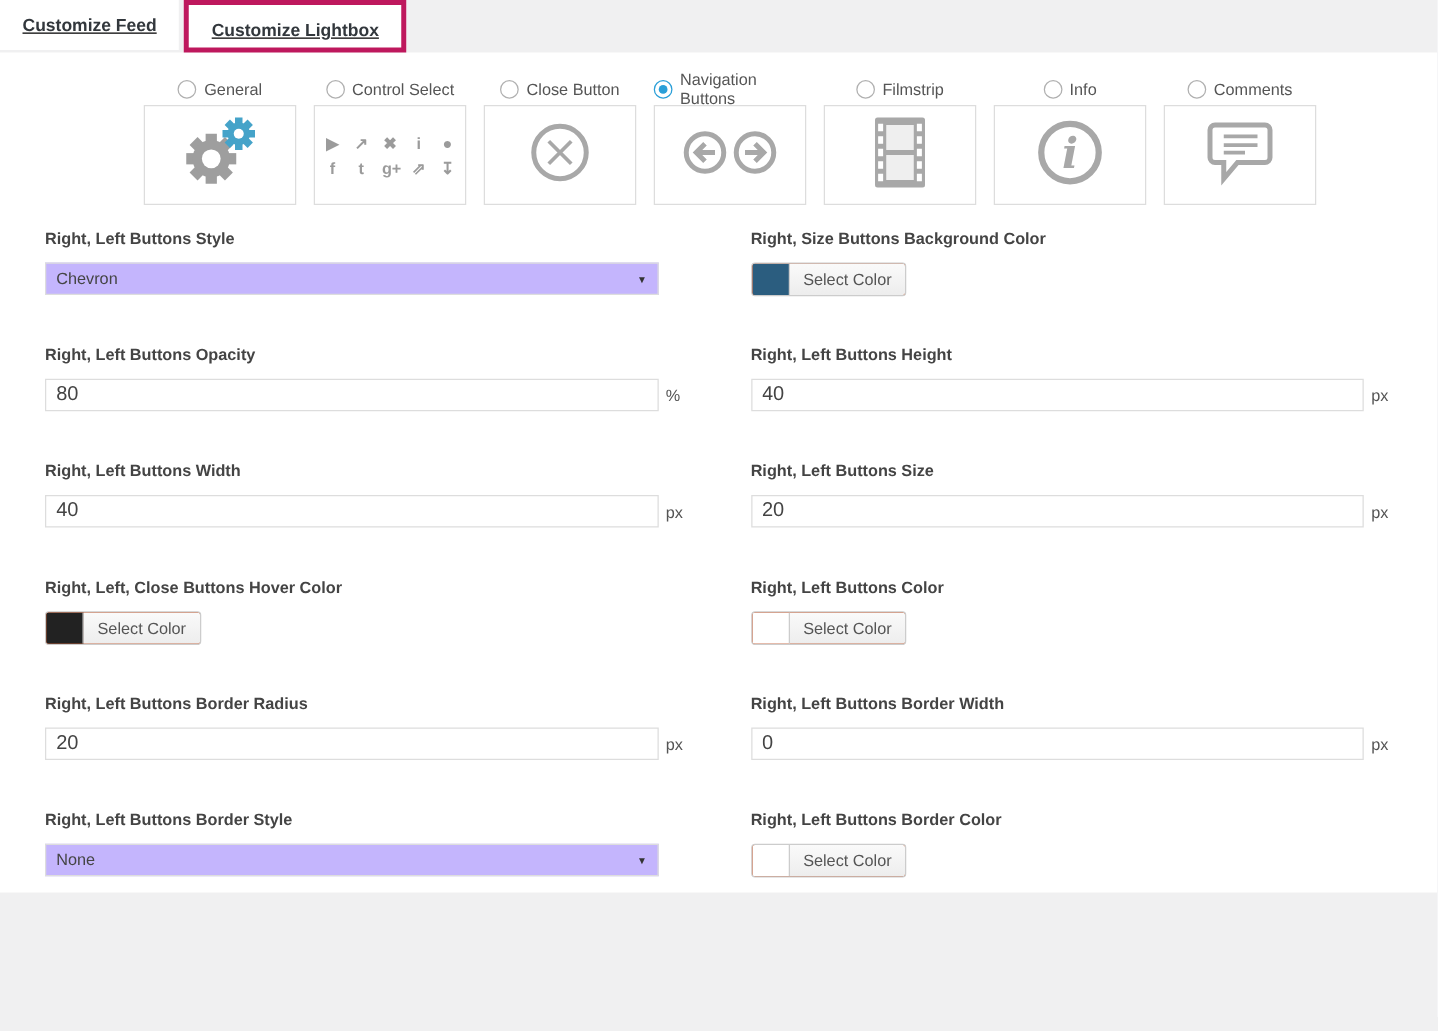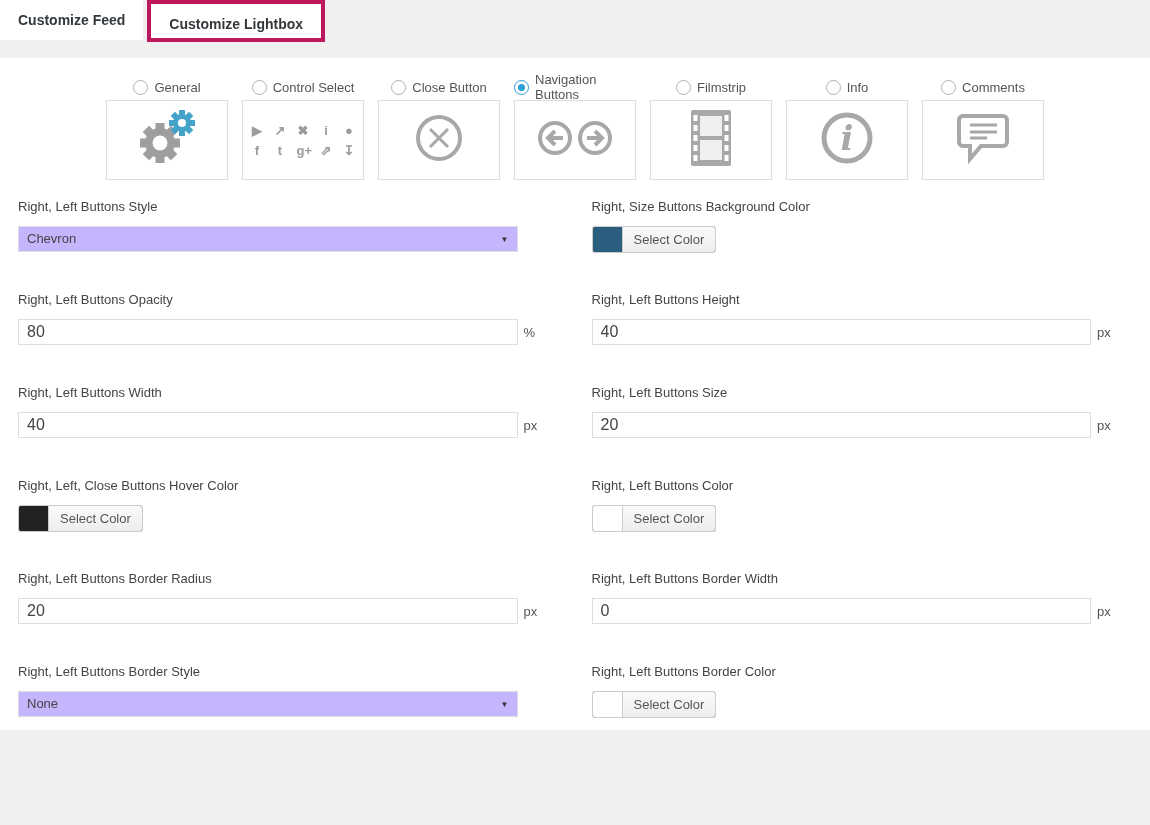--- a/index.html
+++ b/index.html
@@ -5,30 +5,30 @@
   * { box-sizing: border-box; }
   html,body { margin:0; padding:0; }
   body {
     background:#f0f0f1;
     font-family:"Liberation Sans", sans-serif;
     width:1150px;
   }
   .page { width:1150px; height:825px; background:#f0f0f1; overflow:hidden; }
 
   
-  .tabbar { height:58px; display:flex; align-items:flex-start; }
+  .tabbar { height:42px; display:flex; align-items:flex-start;text-decoration:underline; }
   .tab {
     background:#fff; font-weight:bold; font-size:14px; color:#32373c;
     padding:12px 18px; cursor:pointer; white-space:nowrap;
   }
   .tab-inactive { height:40px; margin-right:4px; }
   .tab-active { height:42px; border:4px solid #be185d; }
 
   
-  .content { background:#fff; height:672px; }
+  .content { background:#fff; height:672px;padding-left:18px; }
 
   
   .sections { display:flex; justify-content:center; gap:14px; padding-top:20px; }
   .section { width:122px; }
   .radio-row {
     display:flex; align-items:center; justify-content:center; gap:6px;
     height:18px; margin-bottom:4px; font-size:13px; color:#555; cursor:pointer;
   }
   .radio {
     width:15px; height:15px; border-radius:50%;
@@ -46,21 +46,21 @@
   .ctrl-icons { display:flex; flex-direction:column; gap:7px; }
   .ctrl-icons .row { display:flex; gap:10px; justify-content:center;
     font-size:13px; line-height:13px; color:#9b9b9b; font-weight:bold; }
   .ctrl-icons .row span { width:13px; text-align:center; }
 
   
   .form {
     display:grid; grid-template-columns:1fr 1fr; column-gap:48px;
     grid-auto-rows:93px; padding:19px 33px 0 18px;
   }
-  .field-label { font-size:13px; font-weight:normal; color:#444; margin-bottom:12px; }
+  .field-label { font-size:13px; font-weight:bold; color:#444; margin-bottom:12px; }
   .control { display:flex; align-items:center; width:100%; }
   .grow { width:calc(100% - 26px); }
   input.text {
     height:26px; border:1px solid #ddd; background:#fff; padding:0 8px;
     font-size:16px; color:#444; font-family:"Liberation Sans",sans-serif;
     border-radius:0; outline:none; display:block;
   }
   .suffix { margin-left:6px; font-size:13px; color:#555; }
   .helper { margin-top:9px; font-size:13px; color:#555; }
   .select {

